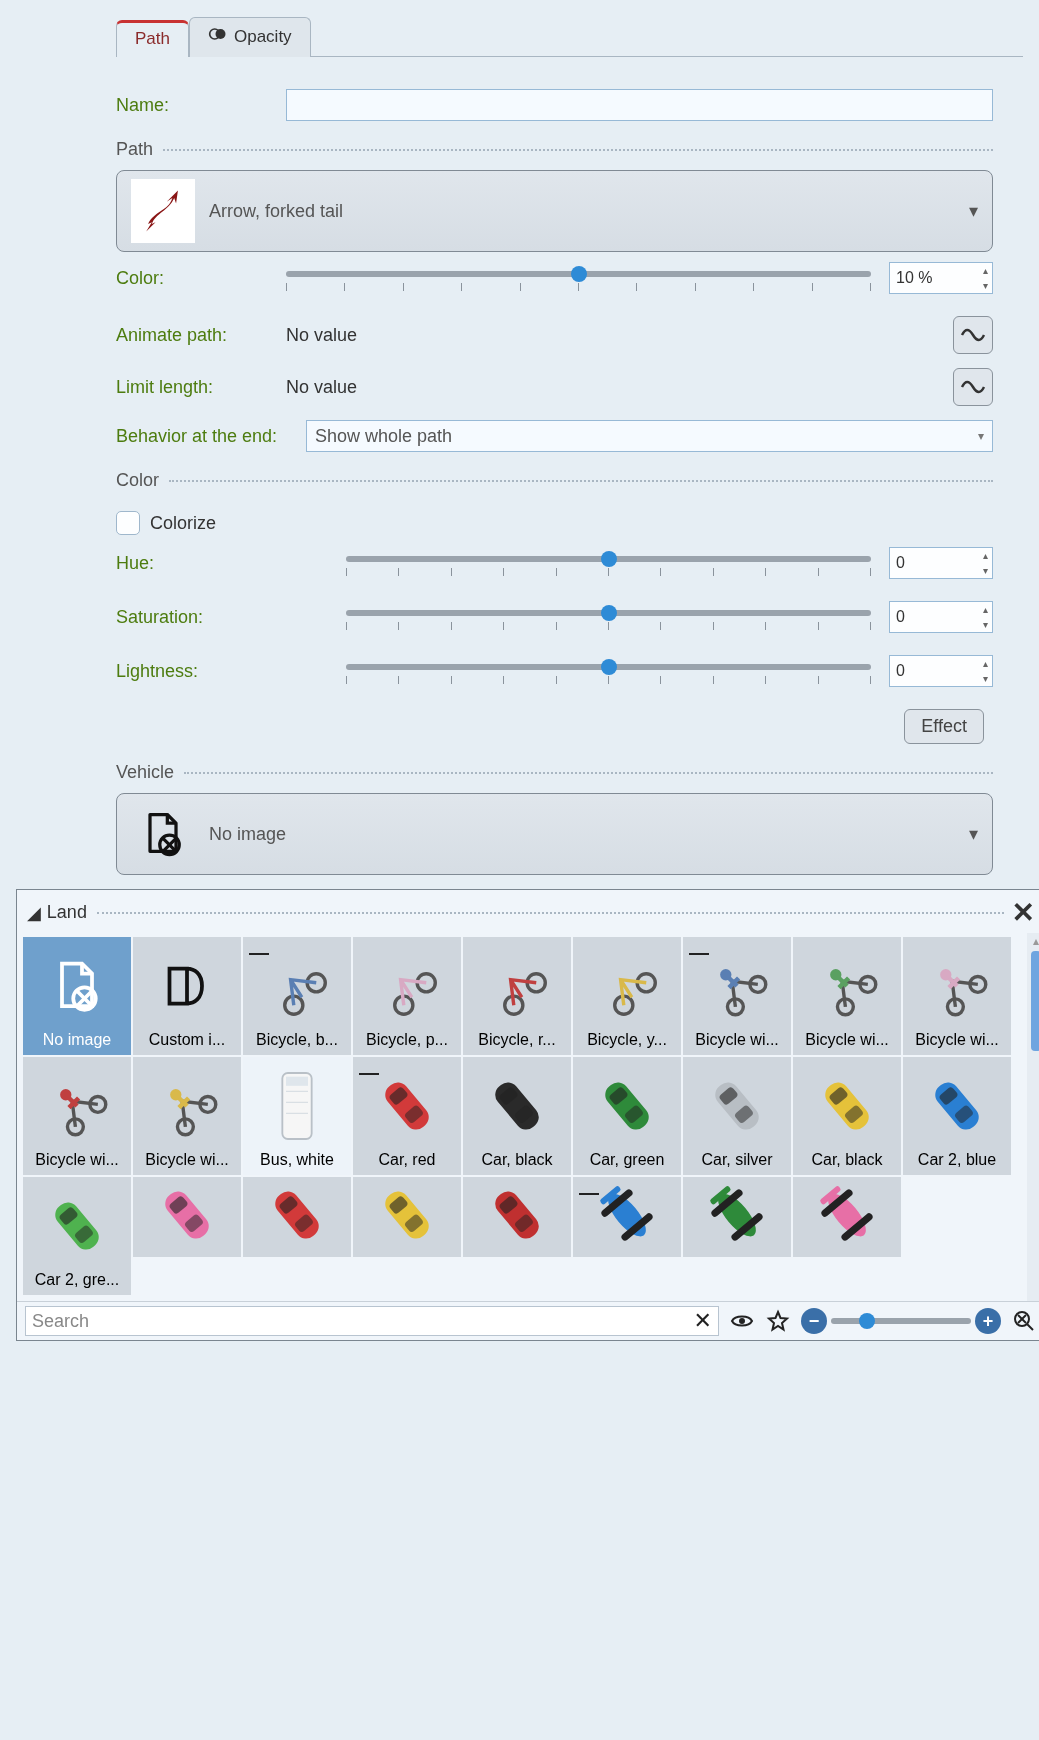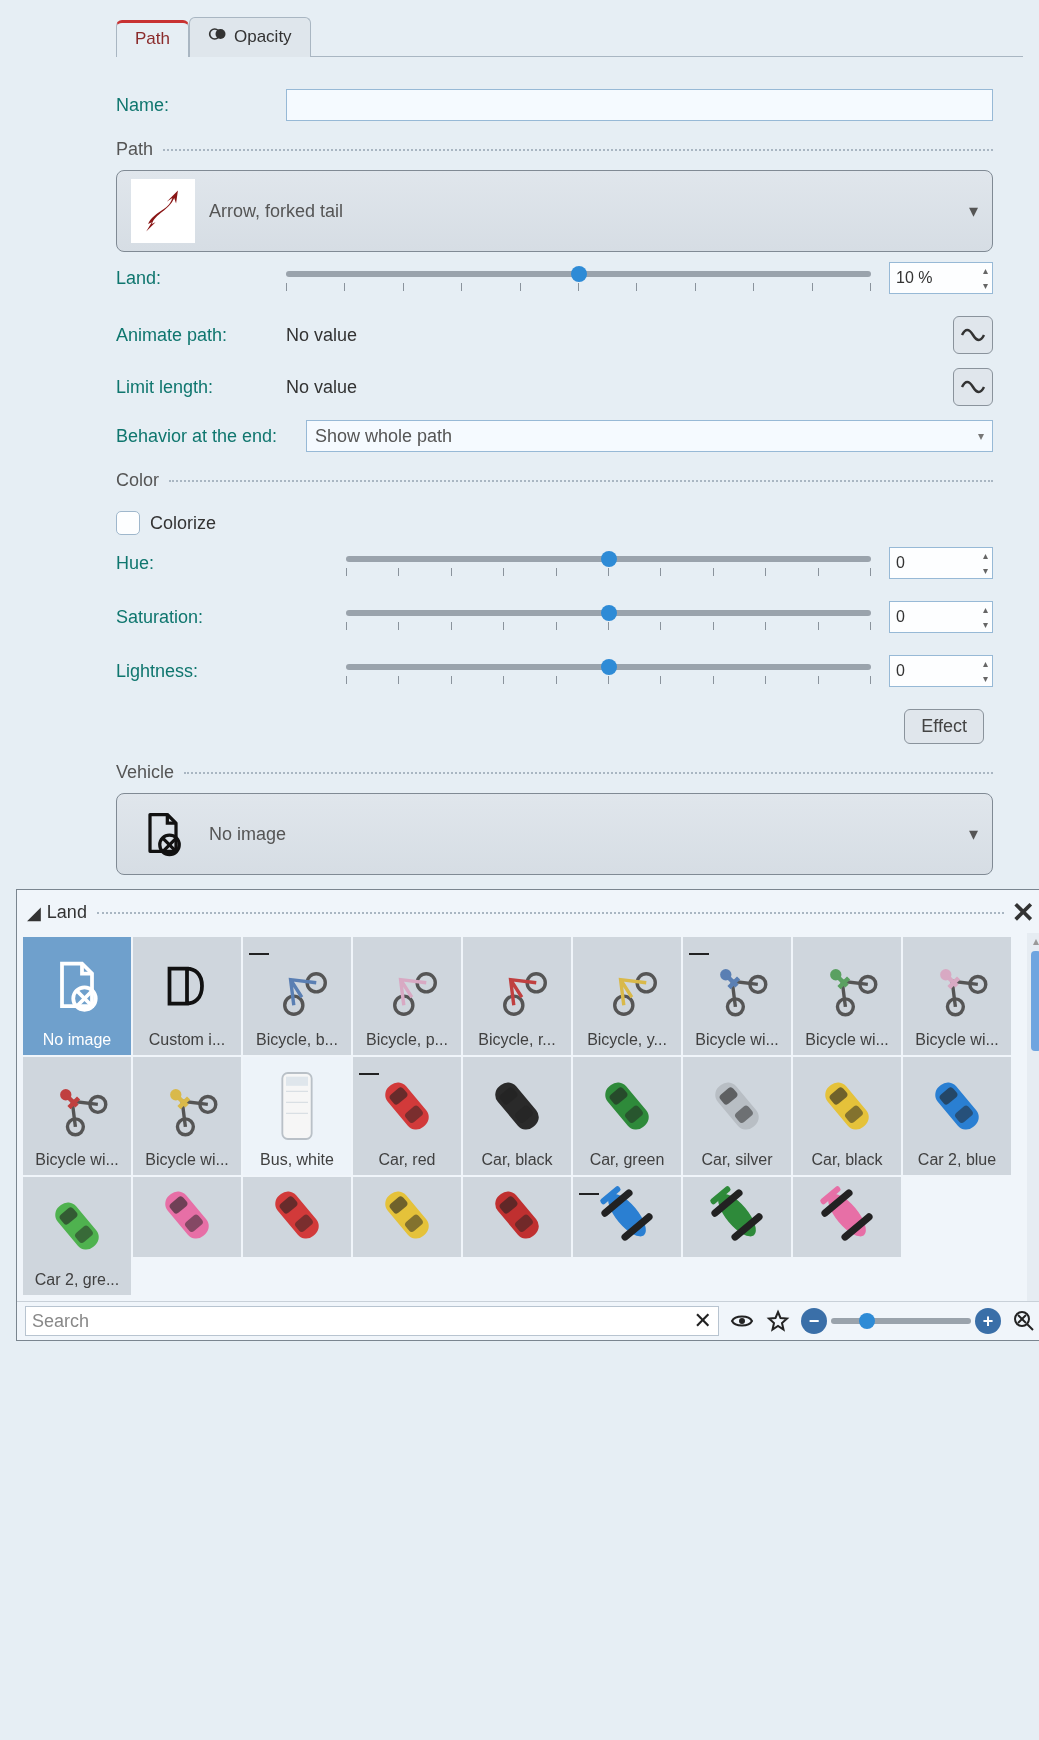--- a/index.html
+++ b/index.html
@@ -35,21 +35,21 @@
   }
   .tab.active {
     background: #e6eef4;
     border-top: 3px solid #c83232;
     color: #8a2a2a;
     z-index: 2;
   }
   .tab .tabicon svg { width: 20px; height: 20px; }
   .content { padding: 20px 30px 0 100px; }
   .row { display: flex; align-items: center; margin: 12px 0; }
-  .label { width: 170px; font-size: 18px; color: #0f766e; }
+  .label { width: 170px; font-size: 18px; color: #4d7c0f; }
   .textinput {
     flex: 1;
     height: 32px;
     border: 1px solid #97b9d6;
     background: #f5faff;
     padding: 4px 8px;
     font-size: 16px;
   }
   .section-title {
     display: flex;
@@ -183,21 +183,21 @@
     background:#cfd6dd;
     display:flex; flex-direction:column;
     align-items:center; justify-content:flex-end;
     padding:4px 4px 6px 4px;
     cursor:pointer;
     position:relative;
   }
   .cell.selected { background:#6fa0cc; color:#fff; }
   .cell.light { background:#edf3f9; }
   .cell .cimg { flex:1; display:flex; align-items:center; justify-content:center; width:100%;}
-  .cell .clabel { font-size:16px; white-space:nowrap; overflow:hidden; text-overflow:ellipsis; width:100%; text-align:center; color:#404040;}
+  .cell .clabel { font-size:16px; white-space:nowrap; overflow:hidden; text-overflow:ellipsis; width:100%; text-align:center; color:#000000;}
   .cell.selected .clabel { color:#fff; }
   .cell .minus { position:absolute; top:4px; left:6px; font-size:20px; font-weight:bold; color:#222;}
   .popup-footer {
     display:flex; align-items:center; gap:10px;
     padding:4px 8px;
     border-top:1px solid #c8d0d8;
   }
   .searchbox {
     flex:1; height:30px; border:1px solid #b8c4d0; background:#fff;
     display:flex; align-items:center; padding:0 6px; color:#888;
@@ -245,21 +245,21 @@
       <div class="thumb">
         <svg viewBox="0 0 60 60" width="56" height="56">
           <path d="M12 52 L18 42 L14 44 C20 30 36 30 40 16 L34 20 L46 8 L44 22 L42 16 C36 30 22 32 18 44 L22 42 Z" fill="#8a1616"></path>
         </svg>
       </div>
       <span style="color:#555">Arrow, forked tail</span>
       <span class="chev">▾</span>
     </div>
 
     <div class="sliderrow">
-      <div class="label">Land:</div>
+      <div class="label">Color:</div>
       <div class="slider">
         <div class="track"></div>
         <div class="ticks">
             <span></span>
             <span></span>
             <span></span>
             <span></span>
             <span></span>
             <span></span>
             <span></span>

